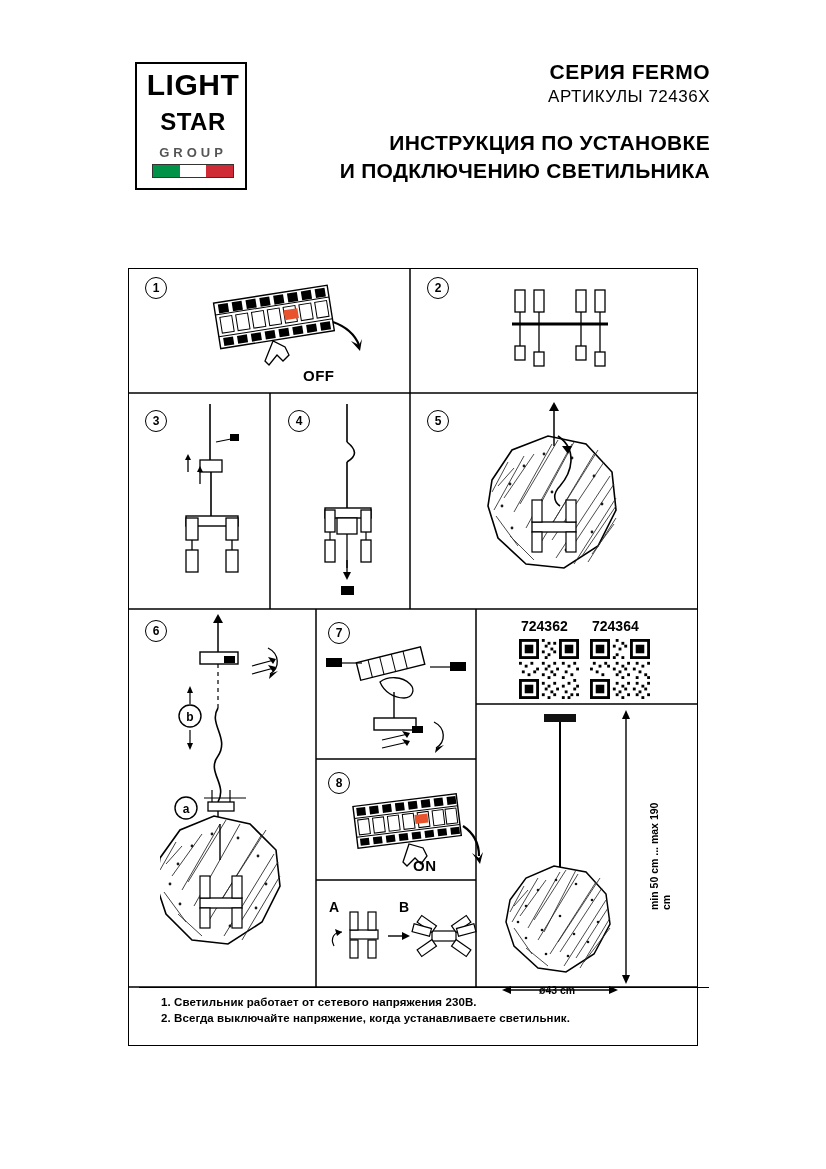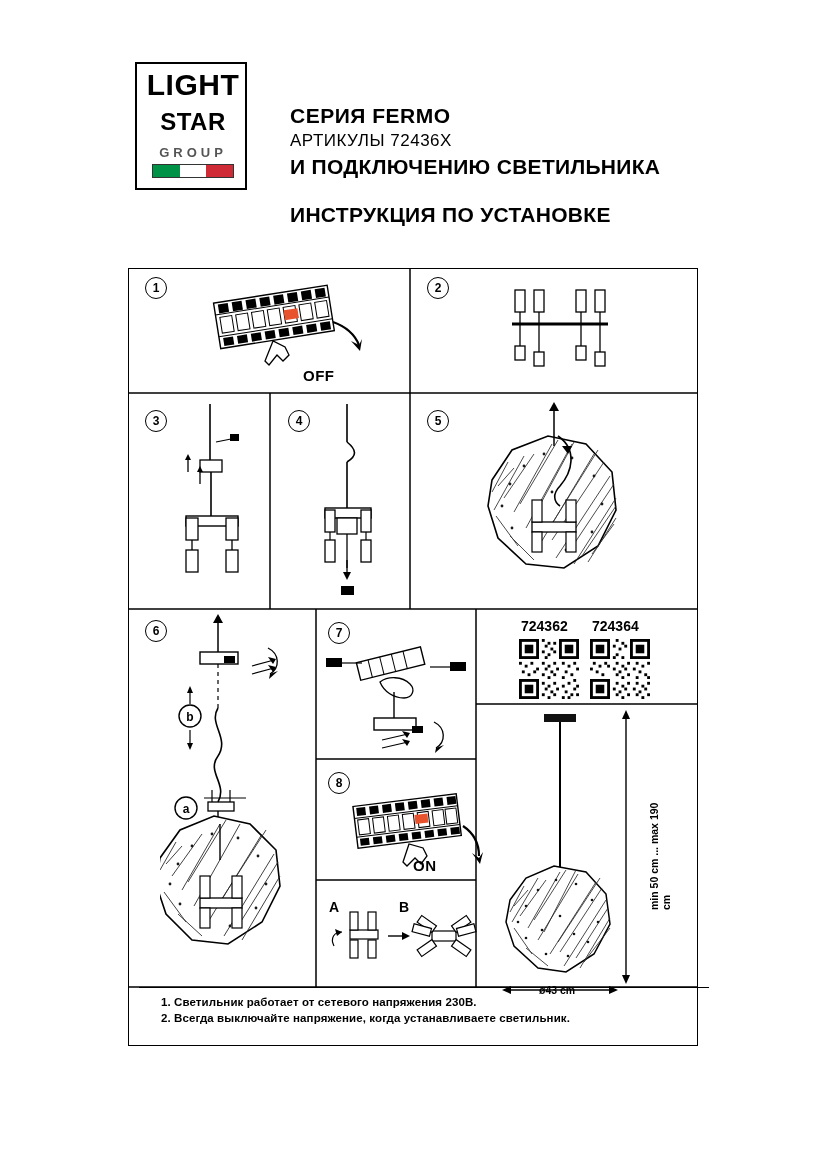--- a/index.html
+++ b/index.html
@@ -11,21 +11,21 @@
   .logo-text{position:absolute;left:0;top:6px;width:112px;text-align:center;font-weight:bold;line-height:1;}
   .logo-l1{font-size:30px;letter-spacing:0.5px;}
   .logo-l2{font-size:24px;letter-spacing:0.5px;margin-top:10px;}
   .logo-l3{font-size:13px;letter-spacing:4px;margin-top:12px;color:#555;}
   .flag{position:absolute;left:15px;top:100px;width:82px;height:14px;display:flex;border:1px solid #333;box-sizing:border-box;}
   .flag div{flex:1;}
   .flag .g{background:#009246;}
   .flag .w{background:#ffffff;}
   .flag .r{background:#ce2b37;}
 
-  .hdr{position:absolute;left:290px;top:58px;width:420px;text-align:left;margin-top:44px;}
+  .hdr{position:absolute;left:290px;top:58px;width:420px;text-align:right;}
   .hdr .l1{font-size:21px;font-weight:bold;letter-spacing:0.5px;line-height:1.35;}
   .hdr .l2{font-size:17px;font-weight:normal;letter-spacing:0.5px;line-height:1.35;}
   .hdr .l3{font-size:21px;font-weight:bold;letter-spacing:0.3px;line-height:1.32;margin-top:20px;}
 
   
   .frame{position:absolute;left:128px;top:268px;width:570px;height:778px;border:1.5px solid #000;box-sizing:border-box;}
 
   .num{position:absolute;width:22px;height:22px;border:1.5px solid #000;border-radius:50%;font-size:12px;font-weight:bold;display:flex;align-items:center;justify-content:center;background:#fff;box-sizing:border-box;}
 
   .lbl{position:absolute;font-weight:bold;font-size:15px;letter-spacing:0.5px;}
@@ -55,22 +55,22 @@
     <div class="flag">
       <div class="g"></div>
         <div class="w"></div>
         <div class="r"></div>
     </div>
   </div>
 
   <div class="hdr">
     <div class="l1">СЕРИЯ FERMO</div>
     <div class="l2">АРТИКУЛЫ 72436X</div>
+    <div class="l3">ИНСТРУКЦИЯ ПО УСТАНОВКЕ</div>
     <div class="l3" style="margin-top:0">И ПОДКЛЮЧЕНИЮ СВЕТИЛЬНИКА</div>
-    <div class="l3">ИНСТРУКЦИЯ ПО УСТАНОВКЕ</div>
   </div>
 
   <div class="frame"></div>
 
   <svg style="position:absolute;left:128px;top:268px;" width="570" height="778">
 
     <line x1="0" y1="125" x2="570" y2="125" stroke="#000" stroke-width="1.5"></line>
 
     <line x1="282" y1="0" x2="282" y2="125" stroke="#000" stroke-width="1.5"></line>
 

